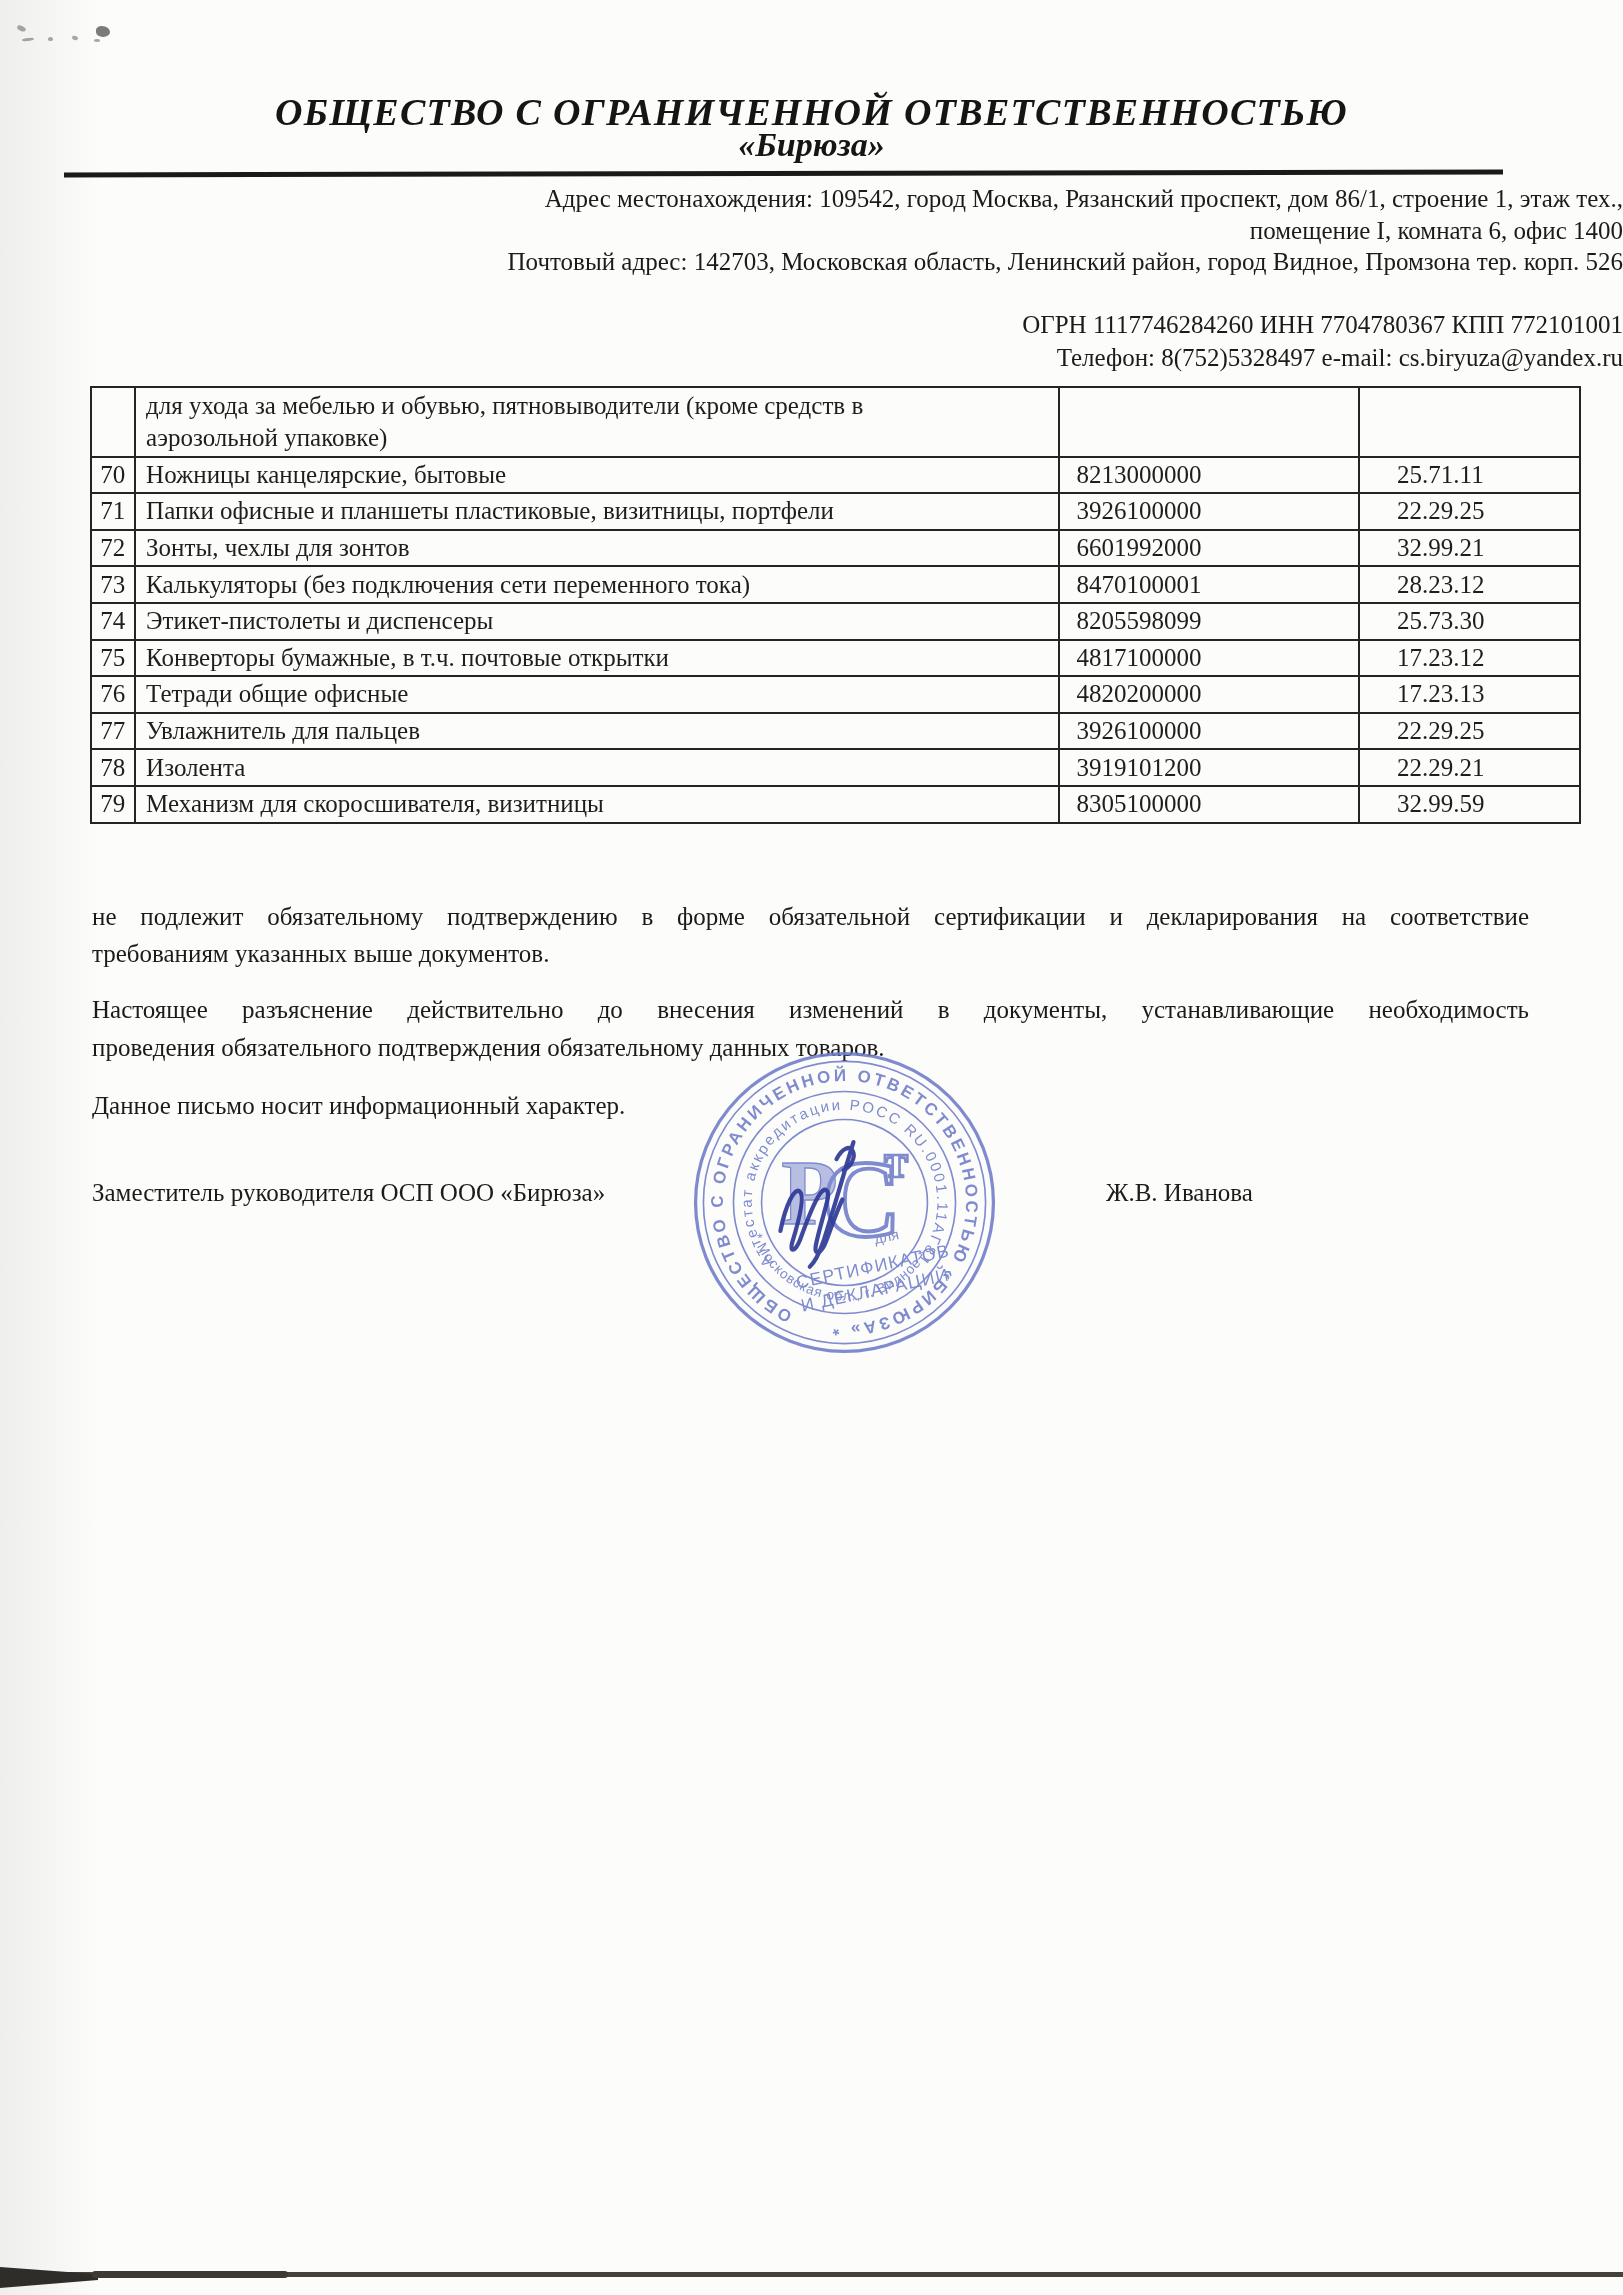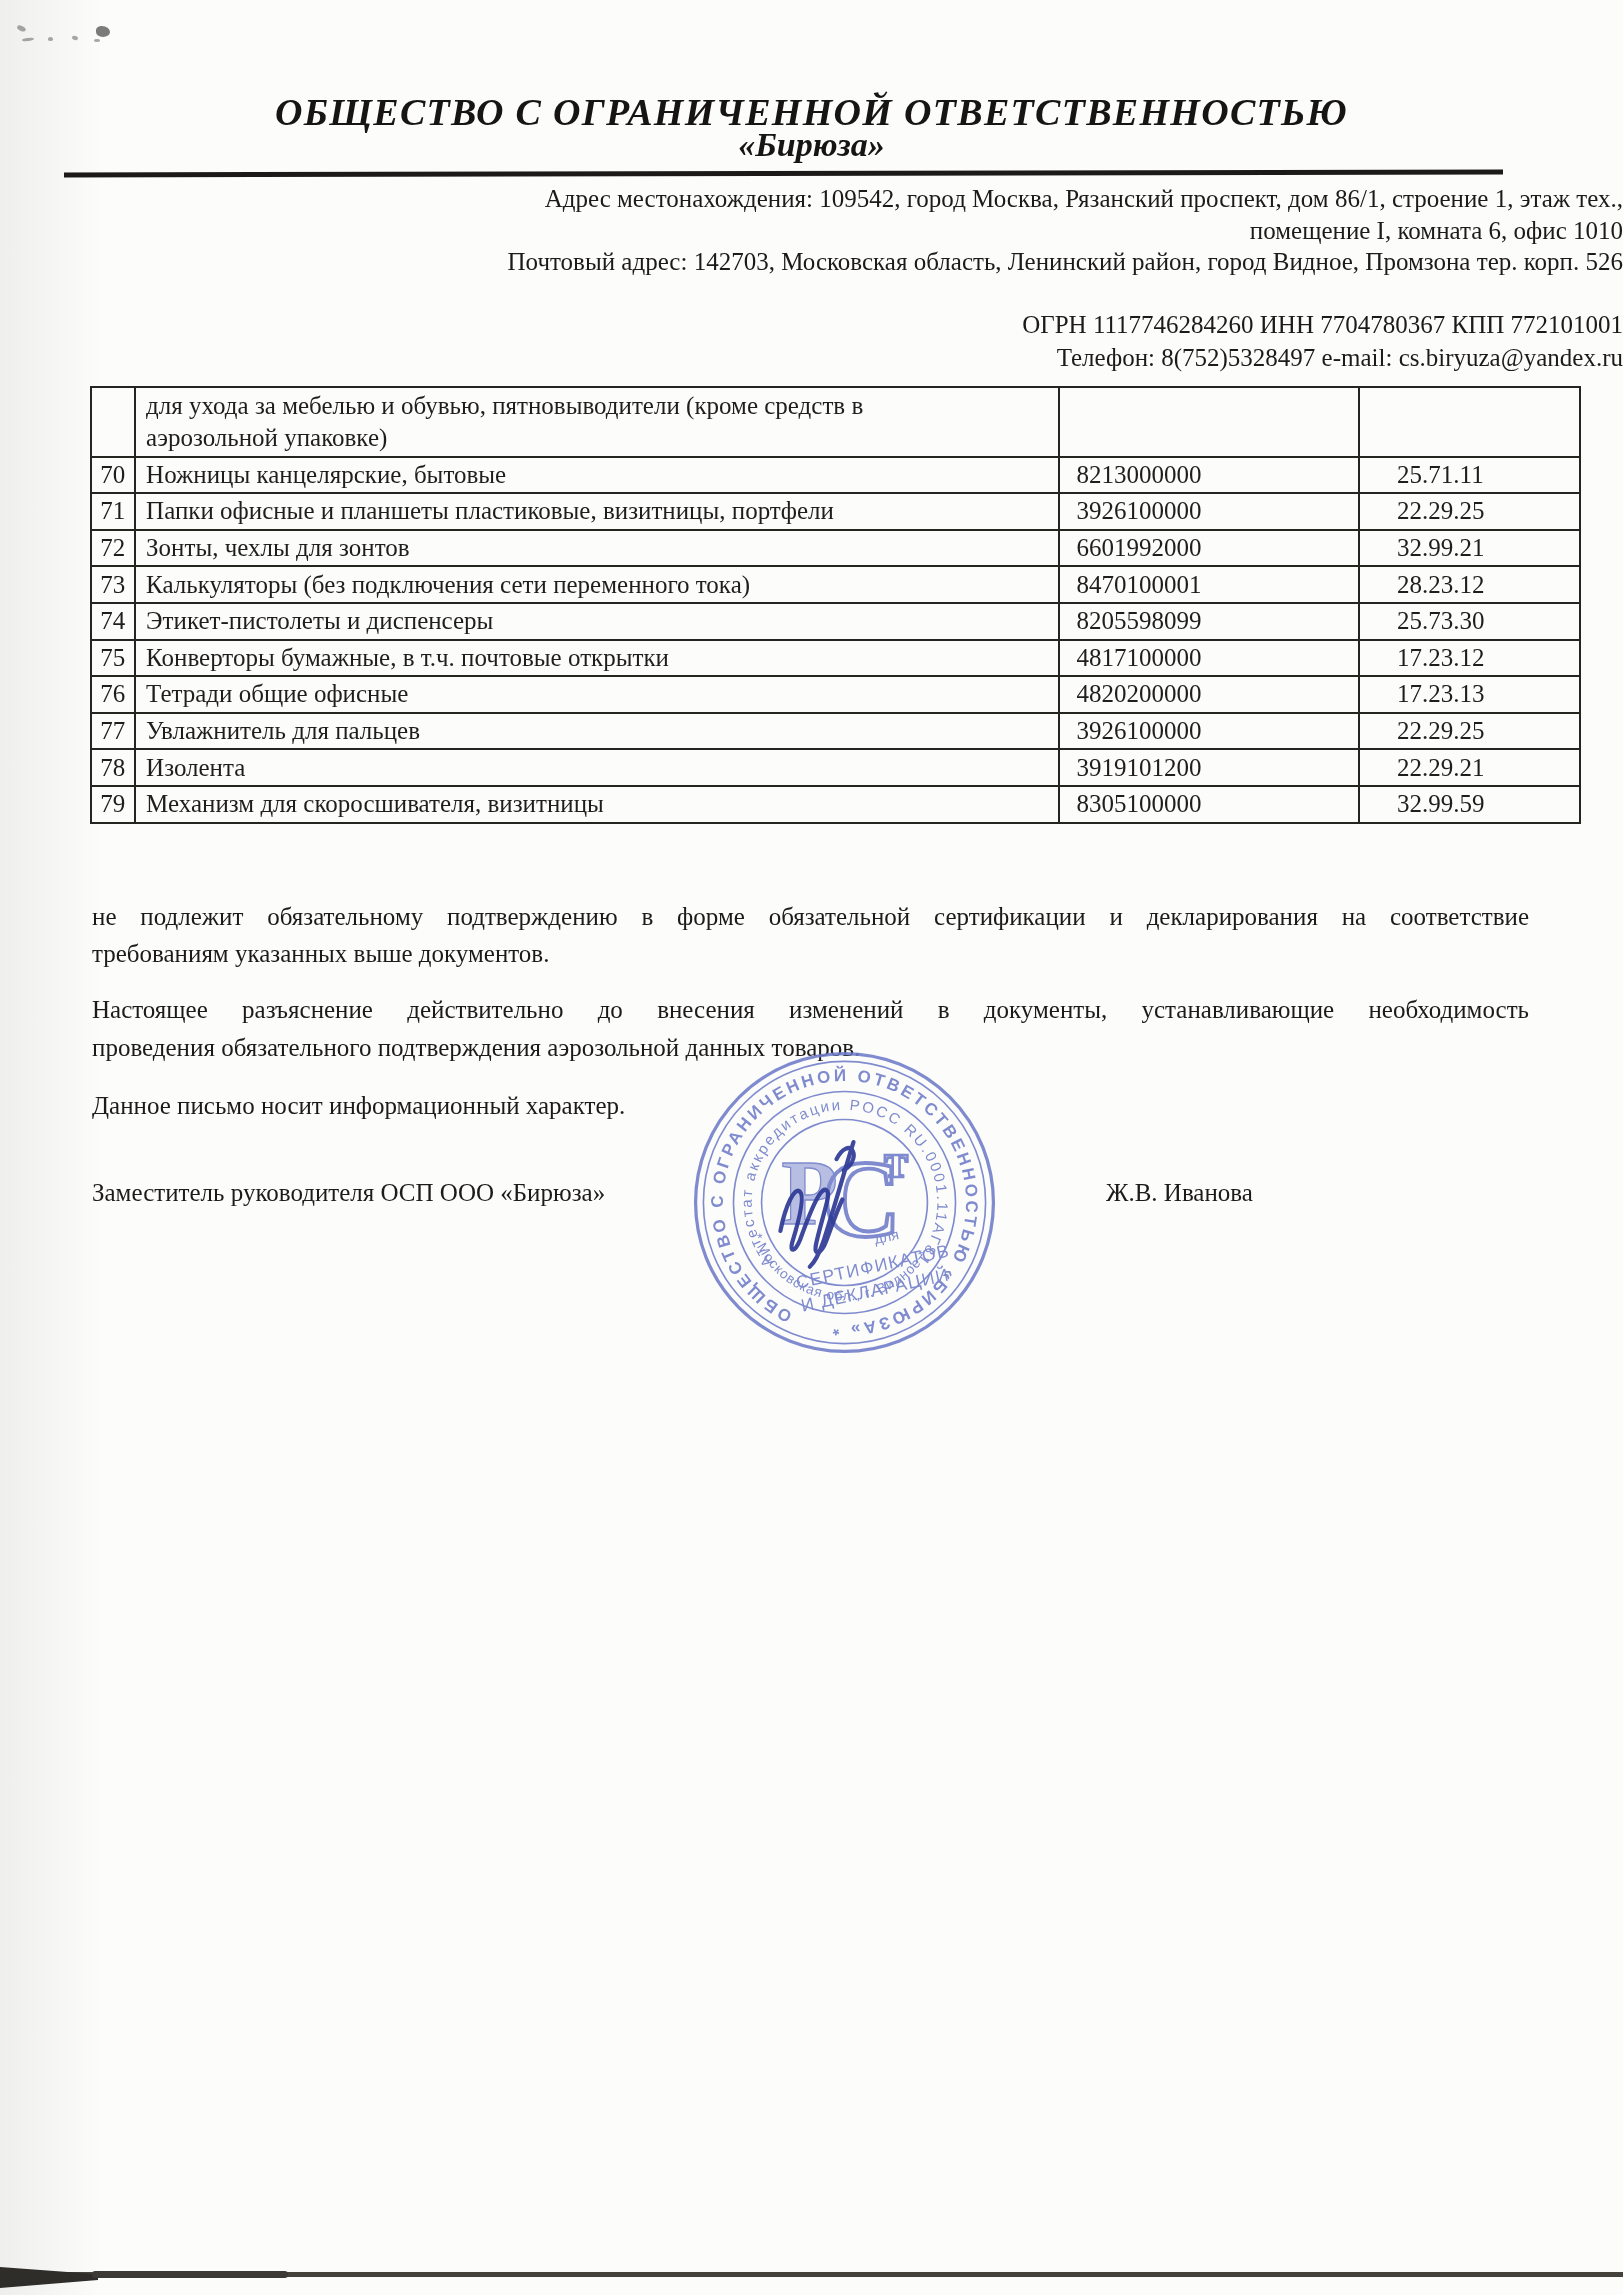--- a/index.html
+++ b/index.html
@@ -99,21 +99,21 @@
   <span class="pencil pm2"></span>
   <span class="pencil pm3"></span>
   <span class="pencil pm4"></span>
   <span class="pencil pm5"></span>
   <span class="pencil pm6"></span>
 
   <div class="org-type">ОБЩЕСТВО С ОГРАНИЧЕННОЙ ОТВЕТСТВЕННОСТЬЮ</div>
   <div class="company-name">«Бирюза»</div>
   <div class="header-rule"></div>
   <div class="addr addr-1">Адрес местонахождения: 109542, город Москва, Рязанский проспект, дом 86/1, строение 1, этаж тех.,</div>
-  <div class="addr addr-2">помещение I, комната 6, офис 1010</div>
+  <div class="addr addr-2">помещение I, комната 6, офис 1400</div>
   <div class="addr addr-3">Почтовый адрес: 142703, Московская область, Ленинский район, город Видное, Промзона тер. корп. 526</div>
   <div class="addr addr-4">ОГРН 1117746284260 ИНН 7704780367 КПП 772101001</div>
   <div class="addr addr-5">Телефон: 8(752)5328497 e-mail: cs.biryuza@yandex.ru</div>
 
   <table class="goods-table">
     <tbody>
         <tr>
           <td class="col-num"></td>
           <td class="col-name">для ухода за мебелью и обувью, пятновыводители (кроме средств в
 аэрозольной упаковке)</td>
@@ -179,21 +179,21 @@
           <td class="col-name">Механизм для скоросшивателя, визитницы</td>
           <td class="col-code">8305100000</td>
           <td class="col-okpd">32.99.59</td>
         </tr>
       </tbody>
   </table>
 
   <div class="bodyline just p1">не подлежит обязательному подтверждению в форме обязательной сертификации и декларирования на соответствие</div>
   <div class="bodyline p1b">требованиям указанных выше документов.</div>
   <div class="bodyline just p2">Настоящее разъяснение действительно до внесения изменений в документы, устанавливающие необходимость</div>
-  <div class="bodyline p2b">проведения обязательного подтверждения аэрозольной данных товаров.</div>
+  <div class="bodyline p2b">проведения обязательного подтверждения обязательному данных товаров.</div>
   <div class="bodyline p3">Данное письмо носит информационный характер.</div>
 
   <div class="sign-position">Заместитель руководителя ОСП ООО «Бирюза»</div>
   <div class="sign-name">Ж.В. Иванова</div>
 
   <svg class="stamp" viewBox="0 0 470 470" xmlns="http://www.w3.org/2000/svg" aria-hidden="true">
     <g fill="none" stroke="#6e7cc9">
       <circle cx="235" cy="235" r="228" stroke-width="5"></circle>
       <circle cx="235" cy="235" r="216" stroke-width="2.5"></circle>
       <circle cx="235" cy="235" r="170" stroke-width="2.5"></circle>

